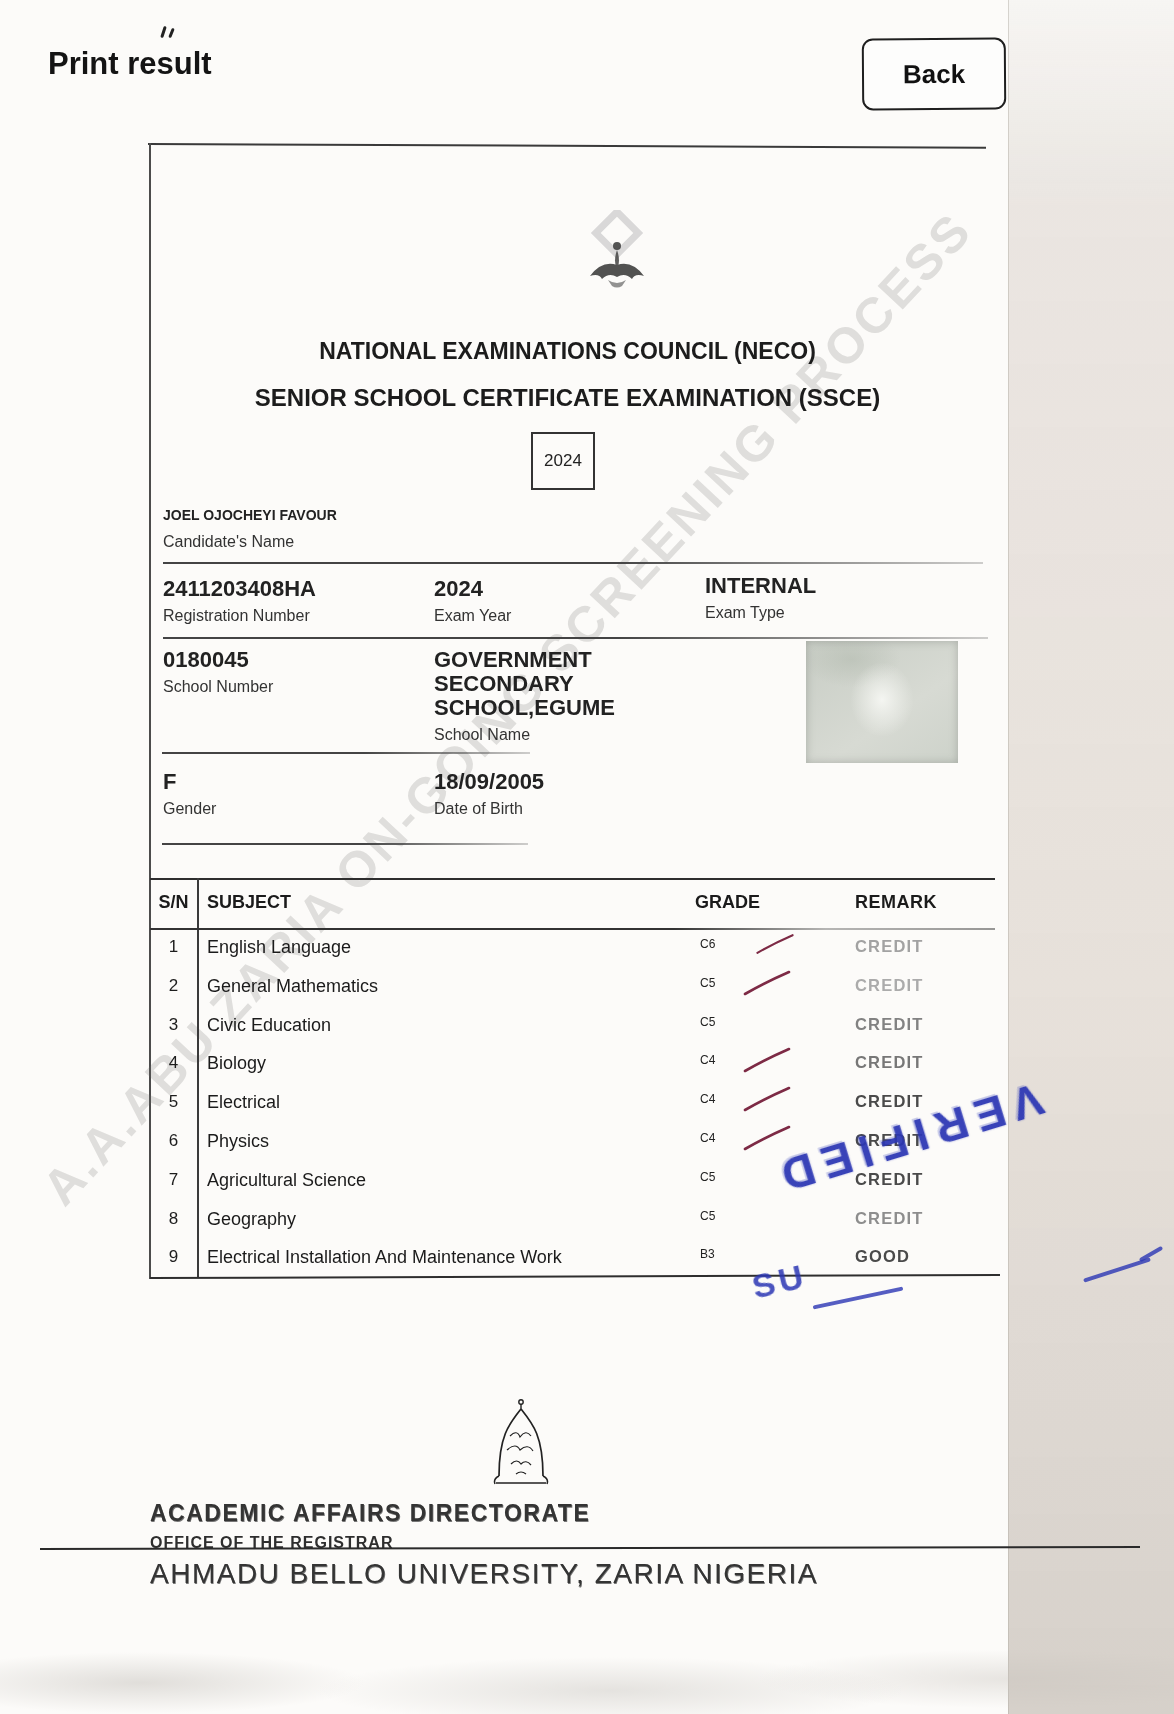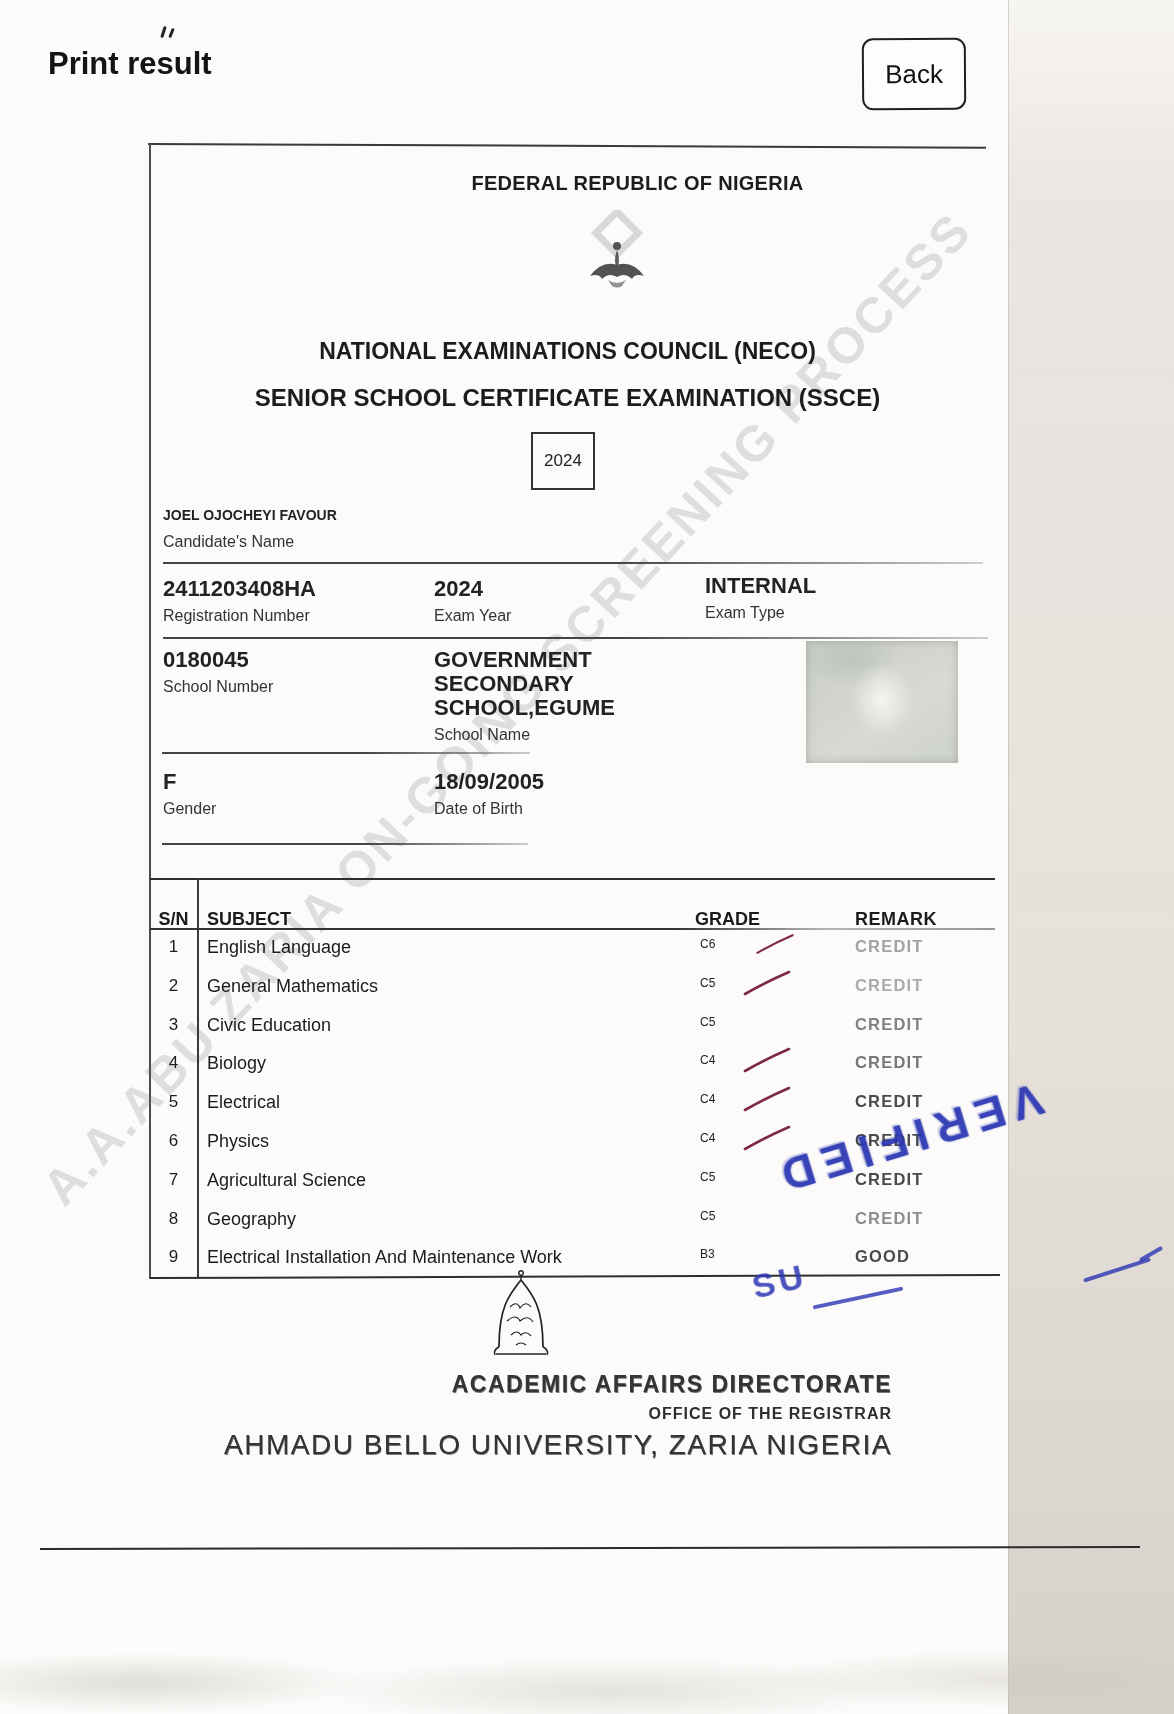--- a/index.html
+++ b/index.html
@@ -11,23 +11,23 @@
         background:linear-gradient(to bottom, rgba(240,238,235,.45) 0%, rgba(231,226,221,.85) 12%,
                    rgba(228,221,215,.9) 60%, rgba(212,206,199,.95) 100%);
         border-left:1px solid rgba(175,170,162,.45);}
   .edge-bottom{position:absolute;left:0;top:1636px;width:100%;height:78px;background:
         radial-gradient(ellipse 320px 44px at 12% 60%, rgba(190,186,180,.45), transparent 70%),
         radial-gradient(ellipse 420px 48px at 52% 70%, rgba(185,181,175,.35), transparent 70%),
         radial-gradient(ellipse 360px 42px at 86% 55%, rgba(200,195,189,.4), transparent 70%);}
   
   .page-title{position:absolute;left:48px;top:46px;font-size:31px;font-weight:600;color:#141414;}
   .artifact{position:absolute;background:#222;border-radius:2px;}
-  .back-btn{position:absolute;left:862px;top:38px;width:104px;height:72px;background:#fdfdfc;
+  .back-btn{position:absolute;left:862px;top:38px;width:144px;height:72px;background:#fdfdfc;
         border:2.5px solid #1f1f1f;border-radius:11px;font-family:inherit;font-size:26px;color:#111;
-        font-weight:400;cursor:pointer;transform:rotate(-.4deg);}
+        font-weight:700;cursor:pointer;transform:rotate(-.4deg);}
   
   .watermark{position:absolute;left:52px;top:1168px;transform:rotate(-47deg);transform-origin:left center;
         white-space:nowrap;font-size:50px;font-weight:700;letter-spacing:3px;
         color:rgba(112,109,105,.20);z-index:1;}
   
   .cert-top{position:absolute;left:148px;top:143px;width:838px;height:2px;background:#3a3a3a;
         transform:rotate(.25deg);transform-origin:left;}
   .cert-left{position:absolute;left:149px;top:143px;width:2px;height:1136px;background:#4c4c4c;}
   .ctext{position:absolute;left:150px;width:835px;text-align:center;z-index:2;}
   .t-country{top:172px;font-size:20px;font-weight:700;letter-spacing:.3px;padding-left:70px;}
@@ -52,21 +52,21 @@
         box-shadow:inset 0 0 8px rgba(90,95,88,.35);}
   
   .rtable{position:absolute;left:150px;top:878px;width:835px;z-index:2;}
   .rtable .topline{position:absolute;left:0;top:0;width:845px;height:2.2px;background:#2e2e2e;}
   .rtable .headline{position:absolute;left:0;top:50px;width:845px;height:2px;
         background:linear-gradient(to right,#333 62%,rgba(51,51,51,.35) 80%,rgba(51,51,51,.5));}
   .rtable .botline{position:absolute;left:0;top:399px;width:850px;height:2.2px;background:#2e2e2e;
         transform:rotate(-.2deg);transform-origin:left;}
   .rtable .vline{position:absolute;left:47px;top:0;width:1.6px;height:399px;background:#3a3a3a;}
   .thead{position:absolute;left:0;top:0;width:100%;height:50px;}
-  .thead span{position:absolute;top:14px;font-size:18px;font-weight:700;color:#1b1b1b;margin-top:17px;}
+  .thead span{position:absolute;top:14px;font-size:18px;font-weight:700;color:#1b1b1b;}
   .th-sn{left:0;width:47px;text-align:center;}
   .th-subject{left:57px;}
   .th-grade{left:545px;}
   .th-remark{left:705px;letter-spacing:.5px;}
   .rows{position:absolute;left:0;top:50px;width:100%;}
   .trow{position:relative;height:38.8px;}
   .trow span{position:absolute;top:9px;}
   .c-sn{left:0;width:47px;text-align:center;font-size:17px;color:#1d1d1d;}
   .c-subject{left:57px;font-size:18px;color:#1b1b1b;}
   .c-grade{left:550px;font-size:12px;color:#222;}
@@ -83,21 +83,21 @@
         transform:rotate(163deg);font-size:45px;font-weight:800;letter-spacing:9px;
         color:var(--stamp);opacity:.93;filter:blur(.4px);
         text-shadow:0 0 2px rgba(43,54,180,.55),2px 2px 0 rgba(43,54,180,.22);}
   .stamp-frag{position:absolute;left:752px;top:1262px;z-index:5;transform:rotate(-13deg);
         font-size:34px;font-weight:800;letter-spacing:4px;color:var(--stamp);opacity:.85;filter:blur(.4px);}
   .stamp-dash{position:absolute;height:4px;background:var(--stamp);opacity:.8;z-index:5;border-radius:2px;}
   .sd1{left:812px;top:1296px;width:92px;transform:rotate(-12deg);}
   .sd2{left:1082px;top:1268px;width:70px;transform:rotate(-18deg);}
   .sd3{left:1138px;top:1252px;width:26px;transform:rotate(-30deg);}
   
-  .footer{position:absolute;left:150px;top:1269px;width:742px;text-align:right;z-index:2;}
+  .footer{position:absolute;left:150px;top:1398px;width:742px;text-align:left;z-index:2;}
   .abu-logo{display:block;margin:0 auto 14px auto;}
   .f1{font-size:23px;font-weight:800;letter-spacing:1.5px;color:#343434;
         text-shadow:.6px .6px 0 #777;}
   .f2{font-size:16px;font-weight:800;letter-spacing:1px;color:#2e2e2e;margin-top:7px;}
   .f3{font-size:28px;font-weight:400;letter-spacing:1.5px;color:#343434;margin-top:6px;
         text-shadow:.6px .6px 0 #777;}
   .longline{position:absolute;left:40px;top:1547px;width:1100px;height:2.4px;background:#2a2a2a;z-index:2;
         transform:rotate(-.1deg);}
 </style>
 </head>
@@ -110,21 +110,20 @@
   <div class="page-title">Print result</div>
   <div class="artifact" style="left:162px;top:26px;width:3px;height:12px;transform:rotate(18deg);"></div>
   <div class="artifact" style="left:170px;top:28px;width:3px;height:10px;transform:rotate(22deg);"></div>
   <button class="back-btn">Back</button>
 
   <div class="watermark">A.A.ABU ZARIA ON-GOING SCREENING PROCESS</div>
 
   <div class="cert-top"></div>
   <div class="cert-left"></div>
 
-  <div class="ctext t-country">FEDERAL REPUBLIC OF NIGERIA</div>
 
   <svg class="emblem" width="78" height="92" viewBox="0 0 78 92">
     <rect x="24" y="8" width="30" height="30" transform="rotate(45 39 23)" fill="none" stroke="#d3d3d3" stroke-width="7"></rect>
     <g opacity=".88">
       <circle cx="39" cy="36" r="4" fill="#1c1c1c"></circle>
       <path d="M39 40 q-4 11 0 20 q4 -9 0 -20" fill="#2a2a2a"></path>
       <path d="M12 66 q12 -16 27 -11 q15 -5 27 11 q-9 -3 -12 3 q-7 -7 -15 -2 q-8 -5 -15 2 q-3 -6 -12 -3 z" fill="#1a1a1a"></path>
       <path d="M30 70 q9 6 18 0 l-4 6 q-5 3 -10 0 z" fill="#333" opacity=".7"></path>
     </g>
   </svg>

